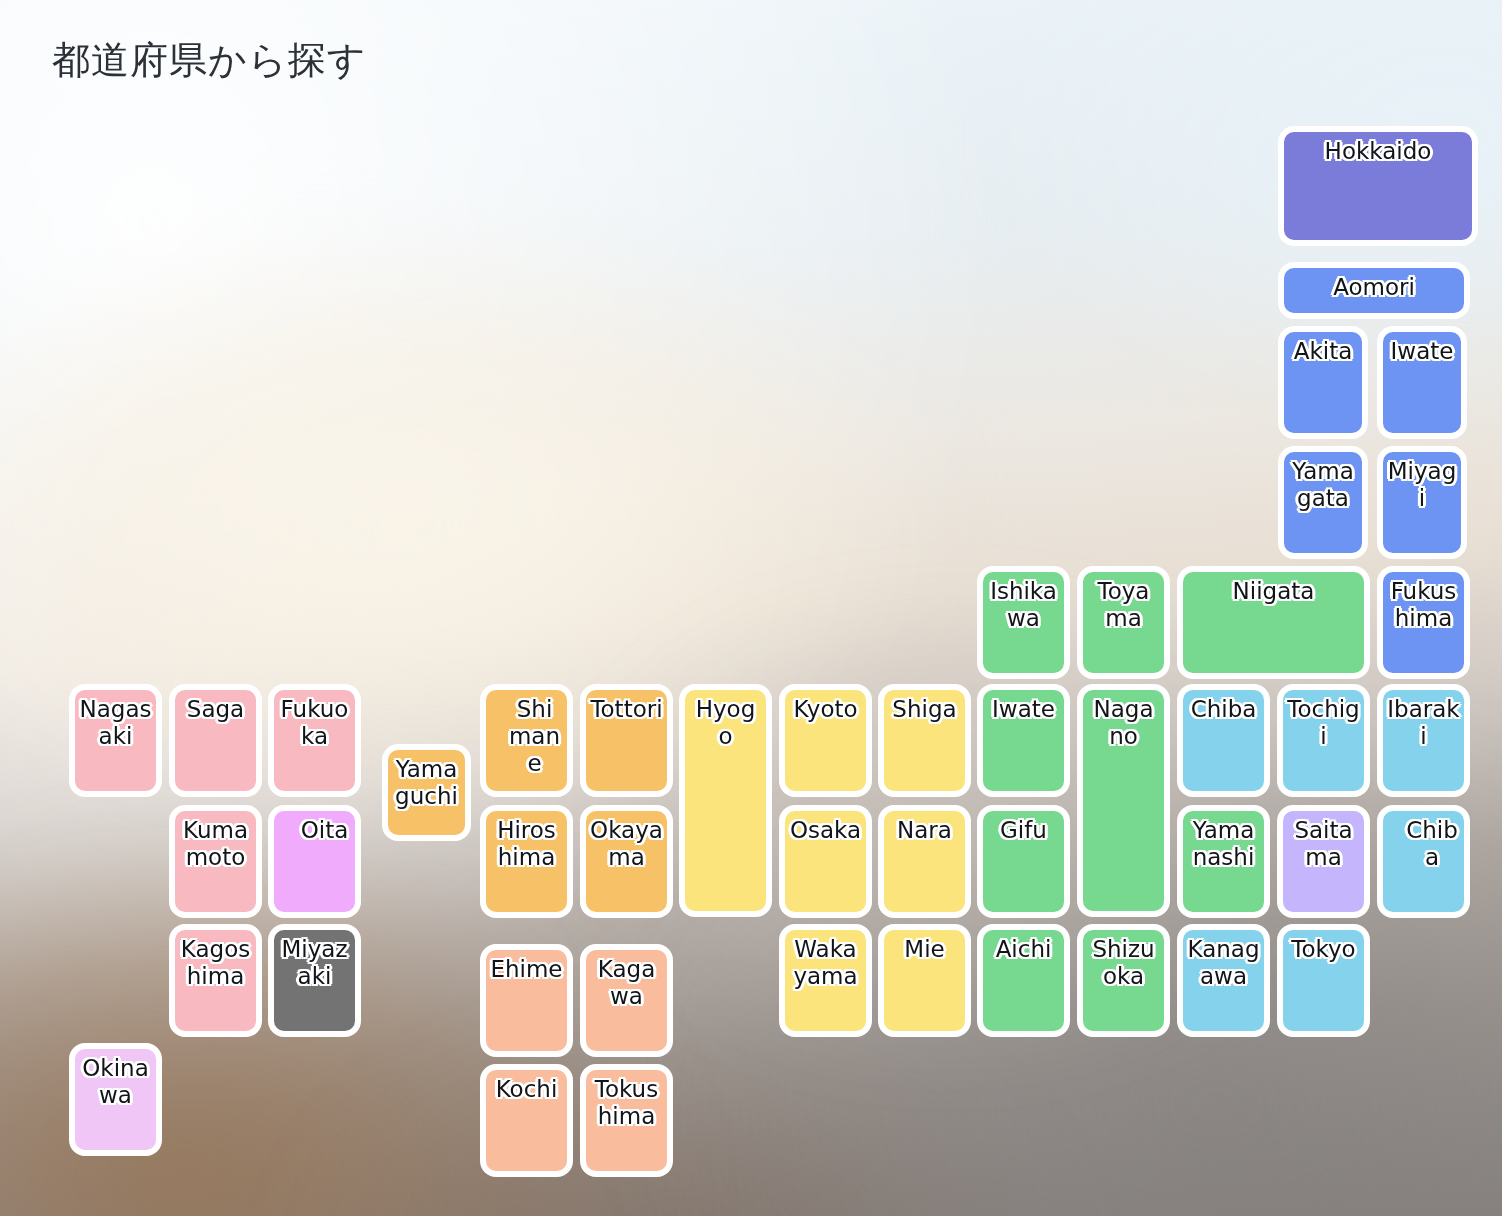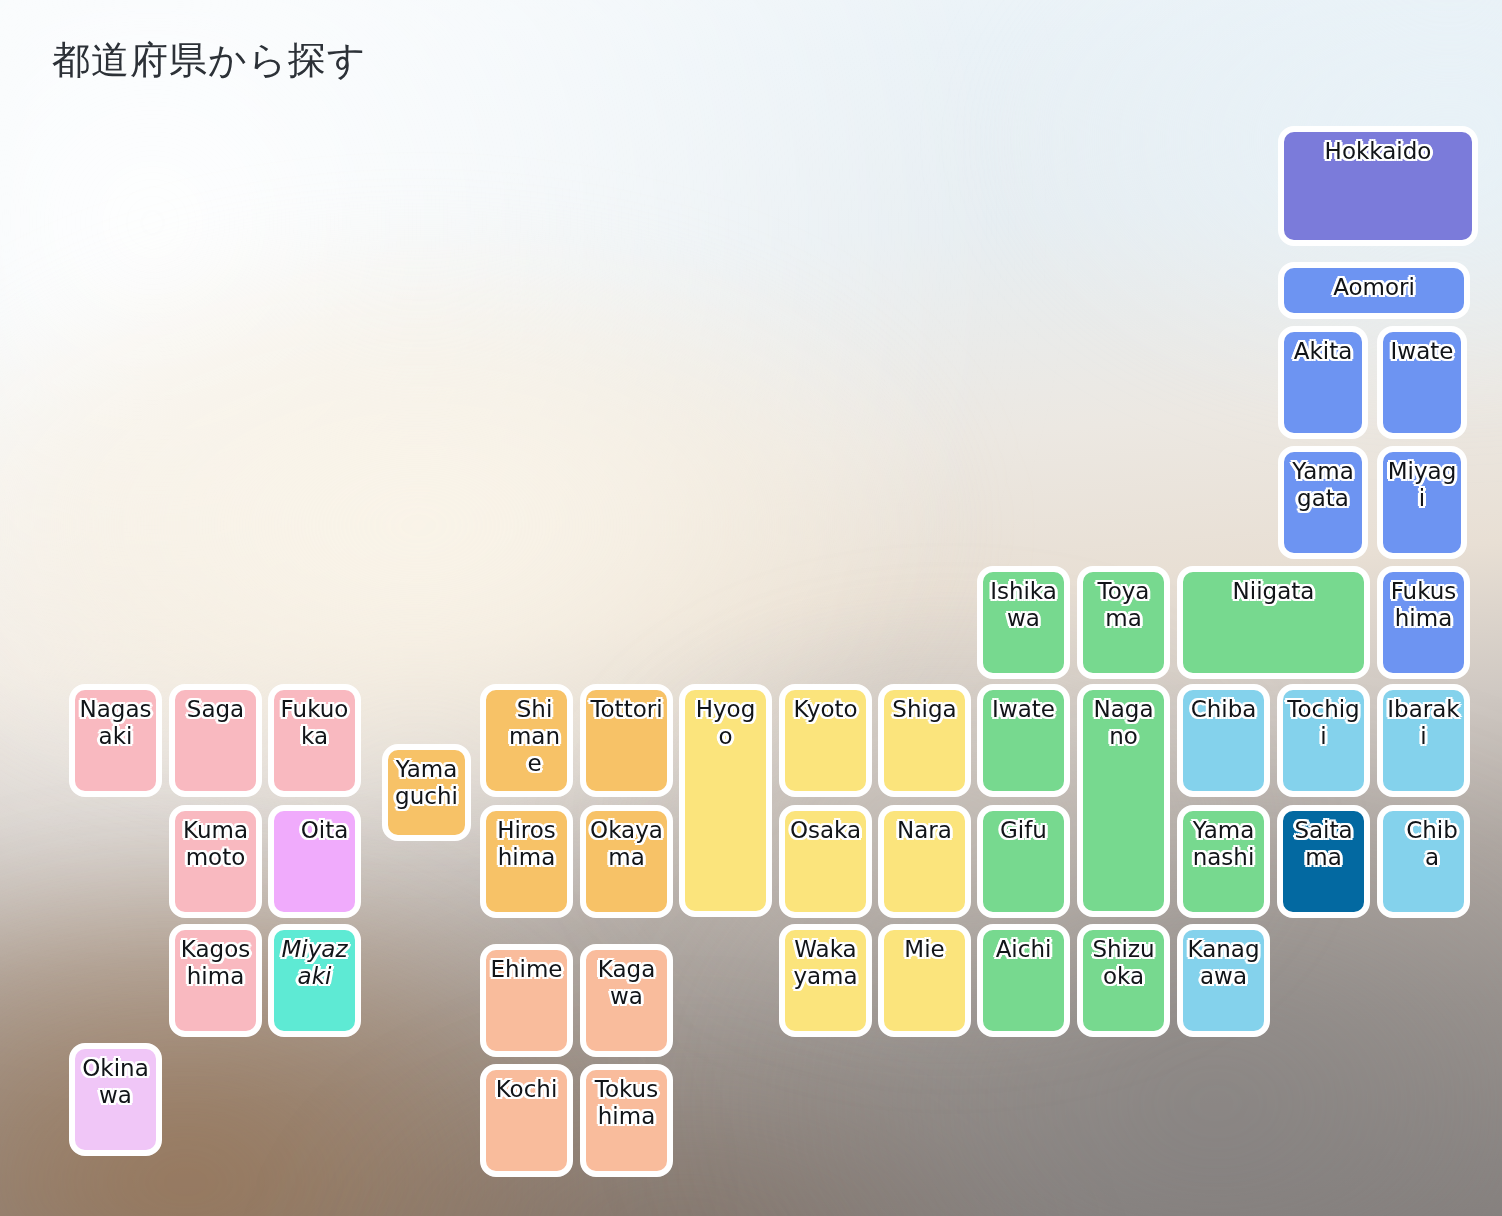--- a/index.html
+++ b/index.html
@@ -192,30 +192,30 @@
     </div>
     <div class="tile" style="left: 862px; top: 805px; width: 93px; height: 113px; background-color: rgb(251, 228, 124);">
       <span class="lbl">Nara</span>
     </div>
     <div class="tile" style="left: 961px; top: 805px; width: 93px; height: 113px; background-color: rgb(119, 217, 143);">
       <span class="lbl">Gifu</span>
     </div>
     <div class="tile" style="left: 1161px; top: 805px; width: 93px; height: 113px; background-color: rgb(119, 217, 143);">
       <span class="lbl">Yamanashi</span>
     </div>
-    <div class="tile" style="left: 1261px; top: 805px; width: 93px; height: 113px; background-color: #0369a1;">
+    <div class="tile" style="left: 1261px; top: 805px; width: 93px; height: 113px; background-color: #c4b5fd;">
       <span class="lbl">Saitama</span>
     </div>
     <div class="tile" style="left: 1361px; top: 805px; width: 93px; height: 113px; background-color: rgb(132, 210, 236); padding-left: 17px;">
       <span class="lbl">Chiba</span>
     </div>
     <div class="tile" style="left: 153px; top: 924px; width: 93px; height: 113px; background-color: rgb(249, 185, 192);">
       <span class="lbl">Kagoshima</span>
     </div>
-    <div class="tile" style="left: 252px; top: 924px; width: 93px; height: 113px; background-color: #5eead4; font-style: italic;">
+    <div class="tile" style="left: 252px; top: 924px; width: 93px; height: 113px; background-color: #737373;">
       <span class="lbl">Miyazaki</span>
     </div>
     <div class="tile" style="left: 464px; top: 944px; width: 93px; height: 113px; background-color: rgb(249, 188, 156);">
       <span class="lbl">Ehime</span>
     </div>
     <div class="tile" style="left: 564px; top: 944px; width: 93px; height: 113px; background-color: rgb(249, 188, 156);">
       <span class="lbl">Kagawa</span>
     </div>
     <div class="tile" style="left: 763px; top: 924px; width: 93px; height: 113px; background-color: rgb(251, 228, 124);">
       <span class="lbl">Wakayama</span>
@@ -225,20 +225,23 @@
     </div>
     <div class="tile" style="left: 961px; top: 924px; width: 93px; height: 113px; background-color: rgb(119, 217, 143);">
       <span class="lbl">Aichi</span>
     </div>
     <div class="tile" style="left: 1061px; top: 924px; width: 93px; height: 113px; background-color: rgb(119, 217, 143);">
       <span class="lbl">Shizuoka</span>
     </div>
     <div class="tile" style="left: 1161px; top: 924px; width: 93px; height: 113px; background-color: rgb(132, 210, 236);">
       <span class="lbl">Kanagawa</span>
     </div>
+    <div class="tile" style="left: 1261px; top: 924px; width: 93px; height: 113px; background-color: rgb(132, 210, 236);">
+      <span class="lbl">Tokyo</span>
+    </div>
     <div class="tile" style="left: 53px; top: 1043px; width: 93px; height: 113px; background-color: rgb(240, 198, 247);">
       <span class="lbl">Okinawa</span>
     </div>
     <div class="tile" style="left: 464px; top: 1064px; width: 93px; height: 113px; background-color: rgb(249, 188, 156);">
       <span class="lbl">Kochi</span>
     </div>
     <div class="tile" style="left: 564px; top: 1064px; width: 93px; height: 113px; background-color: rgb(249, 188, 156);">
       <span class="lbl">Tokushima</span>
     </div>
   </div>

